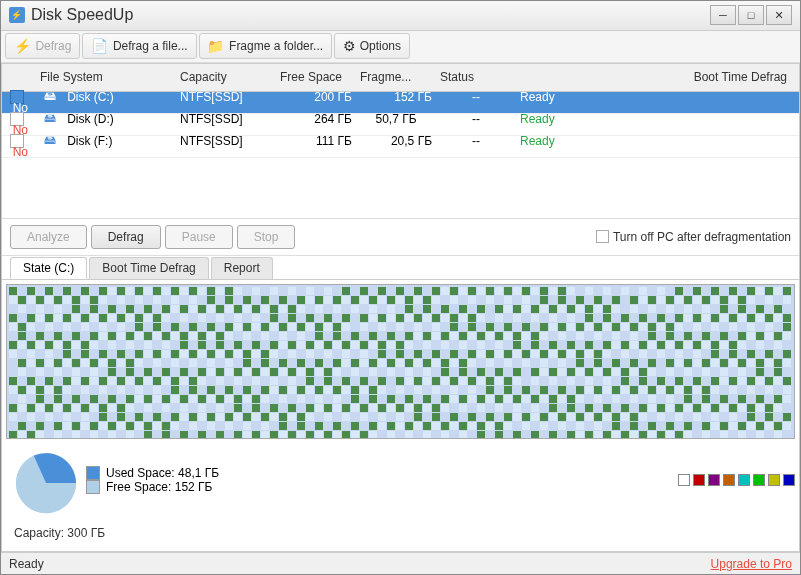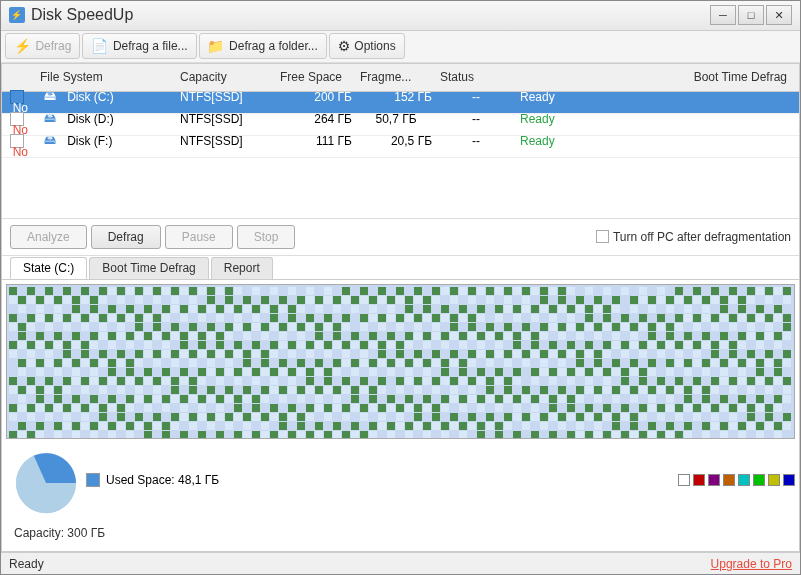--- a/index.html
+++ b/index.html
@@ -284,21 +284,21 @@
     <button class="toolbar-btn disabled">
       <span class="toolbar-icon">⚡</span>
       <span>Defrag</span>
     </button>
     <button class="toolbar-btn">
       <span class="toolbar-icon">📄</span>
       <span>Defrag a file...</span>
     </button>
     <button class="toolbar-btn">
       <span class="toolbar-icon">📁</span>
-      <span>Defrag a folder...</span>
+      <span>Fragme a folder...</span>
     </button>
     <button class="toolbar-btn">
       <span class="toolbar-icon">⚙</span>
       <span>Options</span>
     </button>
   </div>
 
   <div class="main-container">
 
     <div class="drive-list">
@@ -1871,20 +1871,24 @@
 
           <path d="M40,40 L70,40 A30,30 0 1,1 27.8,12.8 Z" fill="#b0d0e8"></path>
 
           <path d="M40,40 L70,40 A30,30 0 0,0 27.8,12.8 Z" fill="#4a90d9"></path>
         </svg>
         <div class="legend">
           <div class="legend-item">
             <div class="legend-box" style="background:#4a90d9;"></div>
             <span>Used Space: 48,1 ГБ</span>
           </div>
+          <div class="legend-item">
+            <div class="legend-box" style="background:#b0d0e8;"></div>
+            <span>Free Space: 152 ГБ</span>
+          </div>
         </div>
         <div style="flex:1"></div>
         <div class="swatches" id="swatches-container">
             <div class="swatch" style="background: rgb(255, 255, 255);"></div>
             <div class="swatch" style="background: rgb(192, 0, 0);"></div>
             <div class="swatch" style="background: rgb(128, 0, 128);"></div>
             <div class="swatch" style="background: rgb(192, 96, 0);"></div>
             <div class="swatch" style="background: rgb(0, 192, 192);"></div>
             <div class="swatch" style="background: rgb(0, 192, 0);"></div>
             <div class="swatch" style="background: rgb(192, 192, 0);"></div>

